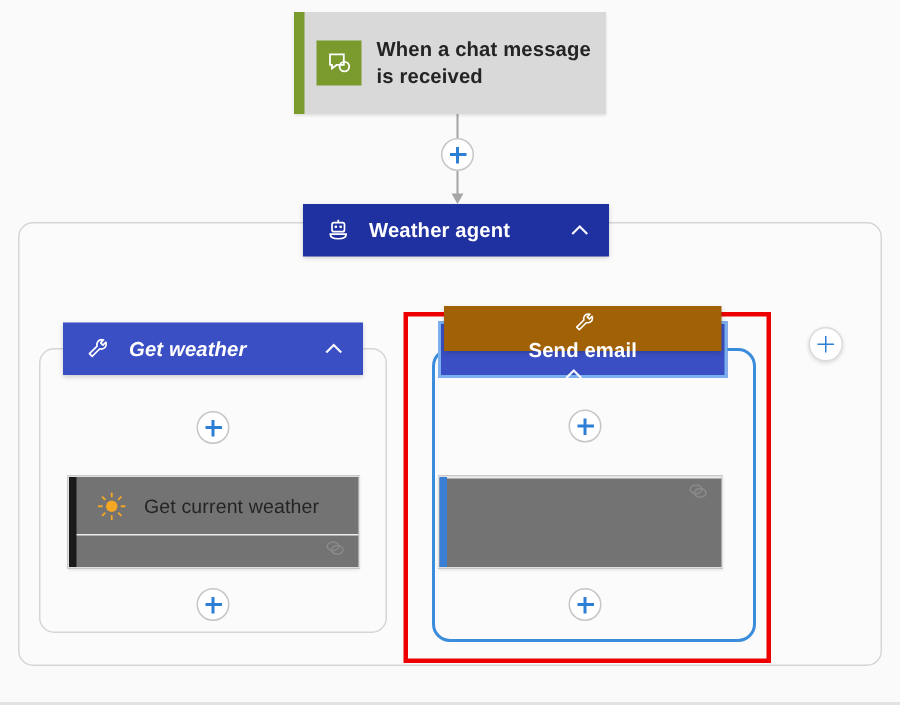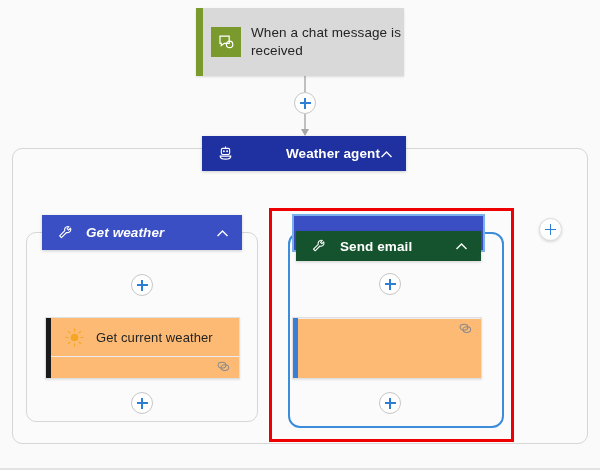--- a/index.html
+++ b/index.html
@@ -31,38 +31,38 @@
   }
   .trigger .ico {
     width: 30px; height: 30px; flex: 0 0 30px;
     background: #7a9a2e;
     display: flex; align-items: center; justify-content: center;
     margin-right: 10px;
   }
   .trigger .ico svg { display:block; }
   .trigger .ttl {
     font-size: 13.5px; color: #242424; line-height: 18px;
-    font-weight: 400; letter-spacing: .1px;
+    font-weight: 700; letter-spacing: .1px;
   }
 
   
   .node {
     position: absolute;
     background: #1f30a0;
     display: flex; align-items: center;
     color: #fff;
     box-shadow: 0 1px 3px rgba(0,0,0,.18);
   }
   .node .nico { flex: 0 0 22px; margin: 0 10px 0 12px; display:flex; align-items:center; justify-content:center; }
   .node .nlbl { font-size: 13.5px; font-weight: 700; letter-spacing: .1px; flex: 1 1 auto; }
   .node .chev { margin-right: 13px; opacity: .95; }
 
-  #node-agent { left: 202px; top: 136px; width: 204px; height: 35px; background:#1f30a0;text-align:right; }
+  #node-agent { left: 202px; top: 136px; width: 204px; height: 35px; background:#1f30a0; }
   #node-getweather { left: 42px; top: 215px; width: 200px; height: 35px; background:#3b4fc4;font-style:italic; }
-  #node-sendemail  { left: 296px; top: 231px; width: 185px; height: 30px; background:#14532d; }
+  #node-sendemail  { left: 296px; top: 204px; width: 185px; height: 30px; background:#a16207;flex-direction:column; }
 
   
   #sel-ring {
     position: absolute; left: 292px; top: 214px;
     width: 193px; height: 38px;
     border: 2px solid #7ab0ee;
     background: #3b4fc4;
   }
 
   
@@ -83,21 +83,21 @@
   #redbox {
     position: absolute; left: 269px; top: 208px;
     width: 245px; height: 234px;
     border: 3px solid #ee0000;
     background: transparent;
   }
 
   
   .card {
     position: absolute;
-    background: #fdba74;
+    background: #737373;
     border: 1px solid #e0e0e0;
     box-shadow: 0 1px 2px rgba(0,0,0,.10);
   }
   .card .accent { position: absolute; left: 0; top: 0; bottom: 0; width: 5px; }
   .card .crow { display: flex; align-items: center; height: 38px; padding-left: 16px; }
   .card .cico { flex: 0 0 24px; height:24px; margin-right: 10px; display:flex; align-items:center; justify-content:center; }
   .card .clbl { font-size: 13px; color: #242424; letter-spacing: .1px; }
   .card .cfoot {
     height: 22px; border-top: 1px solid #ededed;
     display:flex; align-items:center; justify-content:flex-end; padding-right: 8px;

